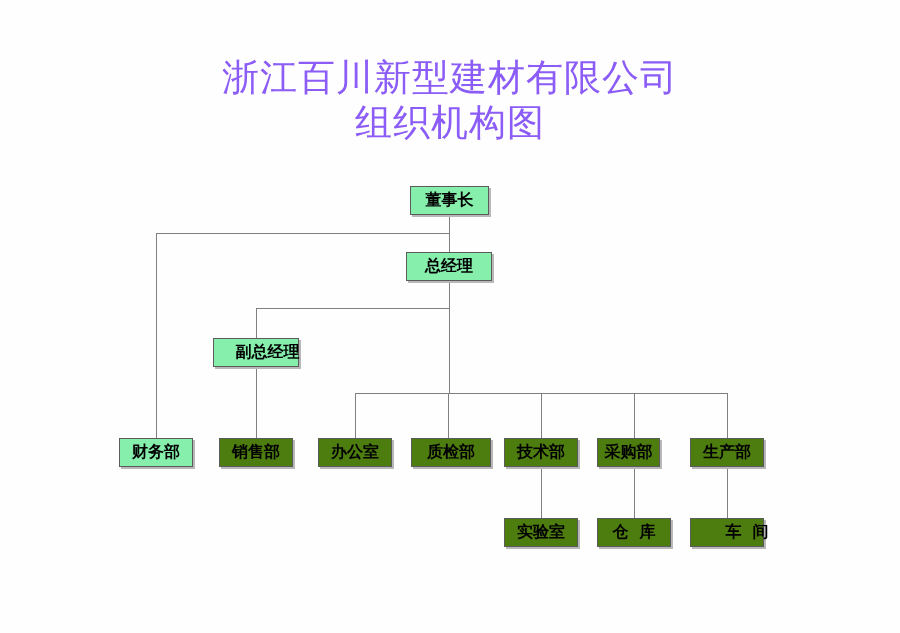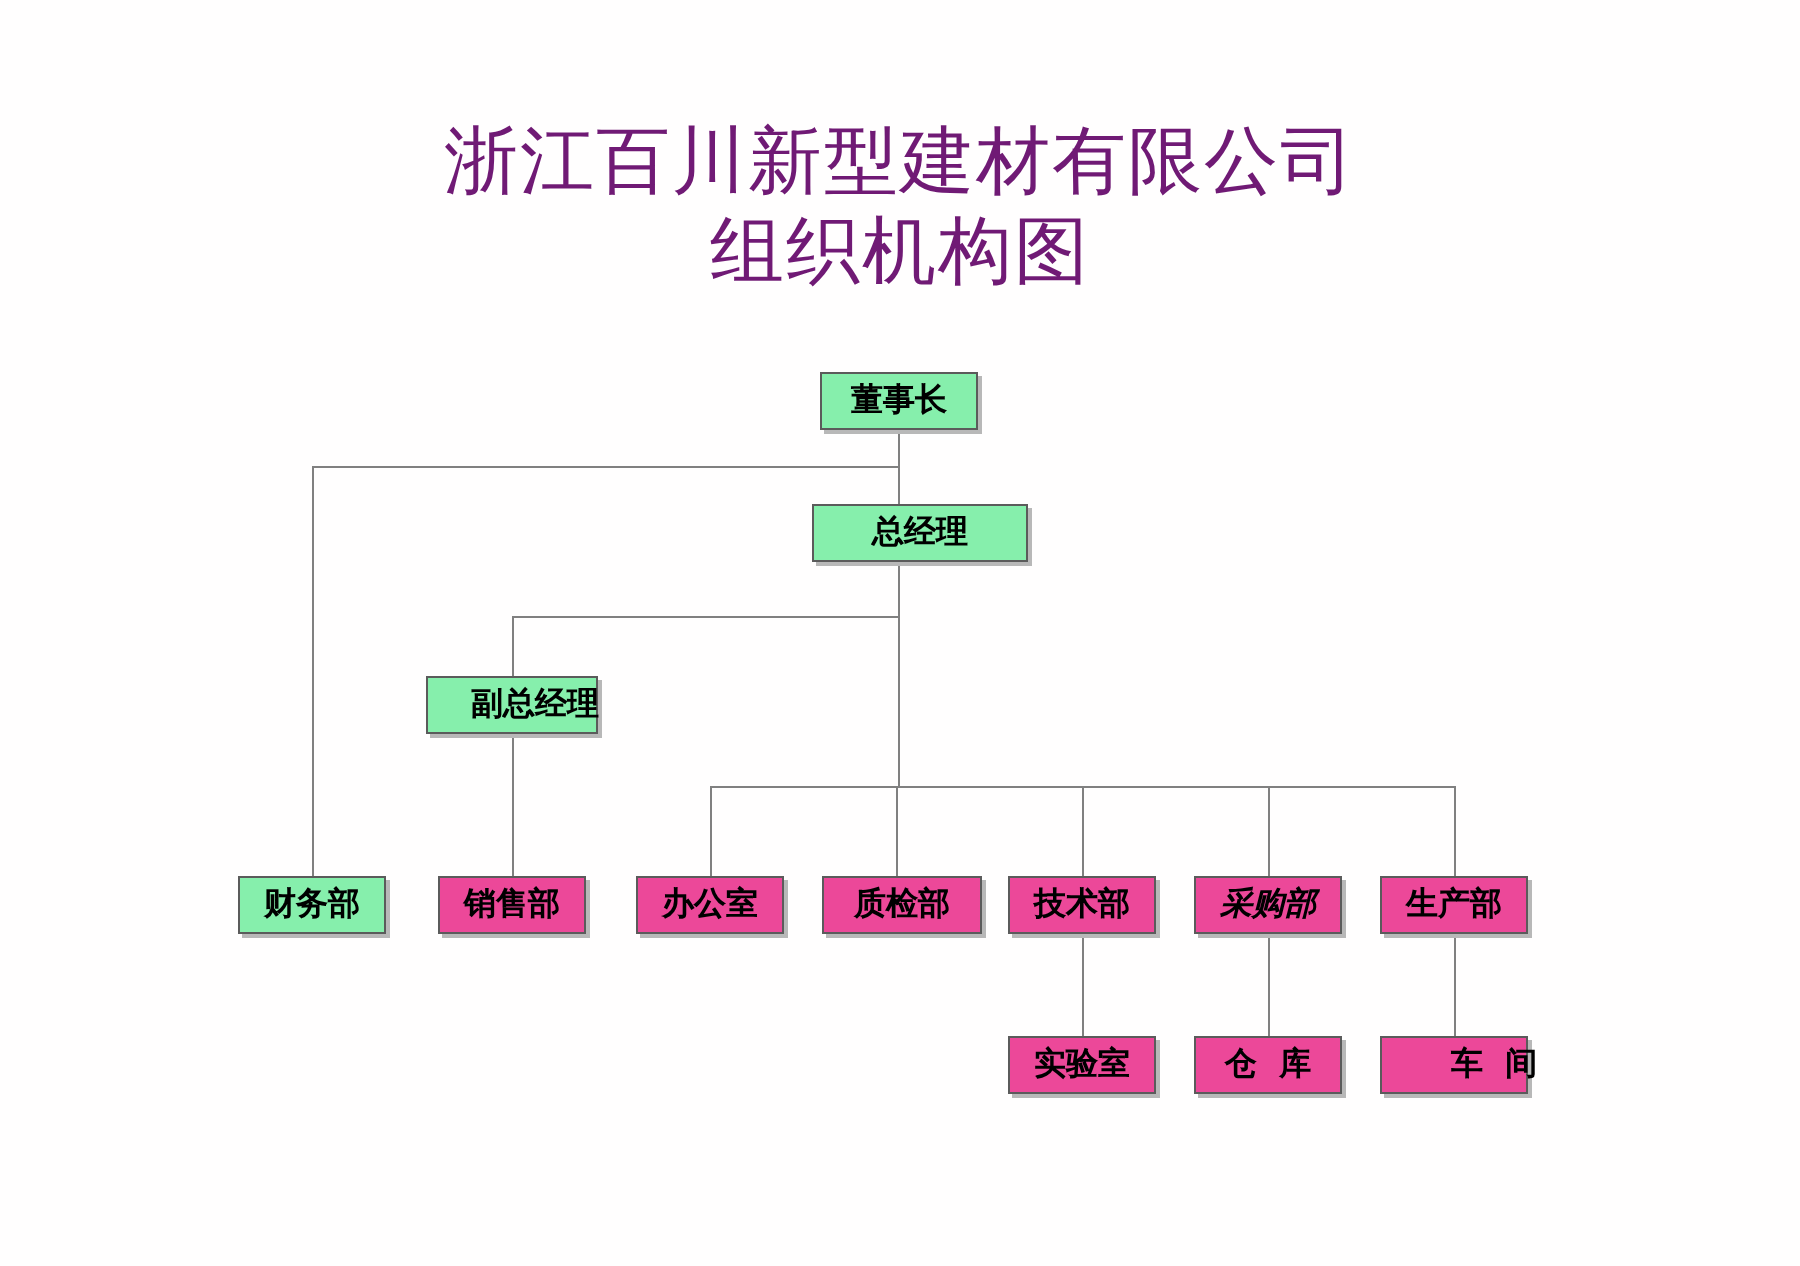--- a/index.html
+++ b/index.html
@@ -22,24 +22,24 @@
   
   .title-block {
     position: absolute;
     left: 0;
     top: 58px;
     width: 900px;
     text-align: center;
     pointer-events: none;
   }
   .title-line {
-    font-family: Liberation Sans, sans-serif;
+    font-family: Liberation Mono, monospace;
     font-size: 37px;
     line-height: 45px;
-    color: #701a75;
+    color: #8b5cf6;
     letter-spacing: 1px;
     white-space: nowrap;
   }
 
   
   .node {
     position: absolute;
     box-sizing: border-box;
     border: 1px solid #5b5b5b;
     display: flex;
@@ -50,21 +50,21 @@
     font-size: 16px;
     color: #000000;
     letter-spacing: 0px;
     white-space: pre;
     z-index: 3;
   }
   .node.fill-gray {
     background: #86efac;
   }
   .node.fill-light {
-    background: #ec4899;
+    background: #4d7c0f;
   }
   .node.shadowed {
     box-shadow: 2px 2px 0 0 #b8b8b8;
   }
 
   
   .conn {
     position: absolute;
     background: #808080;
     z-index: 1;
@@ -107,29 +107,29 @@
   <div class="conn v" style="left:541px; top:393px; height:46px;"></div>
   <div class="conn v" style="left:634px; top:393px; height:46px;"></div>
   <div class="conn v" style="left:727px; top:393px; height:46px;"></div>
 
   <div class="conn v" style="left:541px; top:466px; height:53px;"></div>
   <div class="conn v" style="left:634px; top:466px; height:53px;"></div>
   <div class="conn v" style="left:727px; top:466px; height:53px;"></div>
 
   <div class="node fill-gray shadowed" style="left:410px; top:186px; width:79px; height:29px;">董事长</div>
 
-  <div class="node fill-gray shadowed" style="left:406px; top:252px; width:108px; height:29px;">总经理</div>
+  <div class="node fill-gray shadowed" style="left:406px; top:252px; width:86px; height:29px;">总经理</div>
 
   <div class="node fill-gray shadowed" style="left:213px; top:338px; width:86px; height:29px;padding-left:23px;">副总经理</div>
 
   <div class="node fill-gray shadowed" style="left:119px; top:438px; width:74px; height:29px;">财务部</div>
   <div class="node fill-light shadowed" style="left:219px; top:438px; width:74px; height:29px;">销售部</div>
   <div class="node fill-light shadowed" style="left:318px; top:438px; width:74px; height:29px;">办公室</div>
   <div class="node fill-light shadowed" style="left:411px; top:438px; width:80px; height:29px;">质检部</div>
   <div class="node fill-light shadowed" style="left:504px; top:438px; width:74px; height:29px;">技术部</div>
-  <div class="node fill-light shadowed" style="left:597px; top:438px; width:74px; height:29px;font-style:italic;">采购部</div>
+  <div class="node fill-light shadowed" style="left:597px; top:438px; width:63px; height:29px;">采购部</div>
   <div class="node fill-light shadowed" style="left:690px; top:438px; width:74px; height:29px;">生产部</div>
 
   <div class="node fill-light shadowed" style="left:504px; top:518px; width:74px; height:29px;">实验室</div>
   <div class="node fill-light shadowed" style="left:597px; top:518px; width:74px; height:29px;">仓  库</div>
   <div class="node fill-light shadowed" style="left:690px; top:518px; width:74px; height:29px;padding-left:40px;">车  间</div>
 
 </div>
 
 </body></html>

